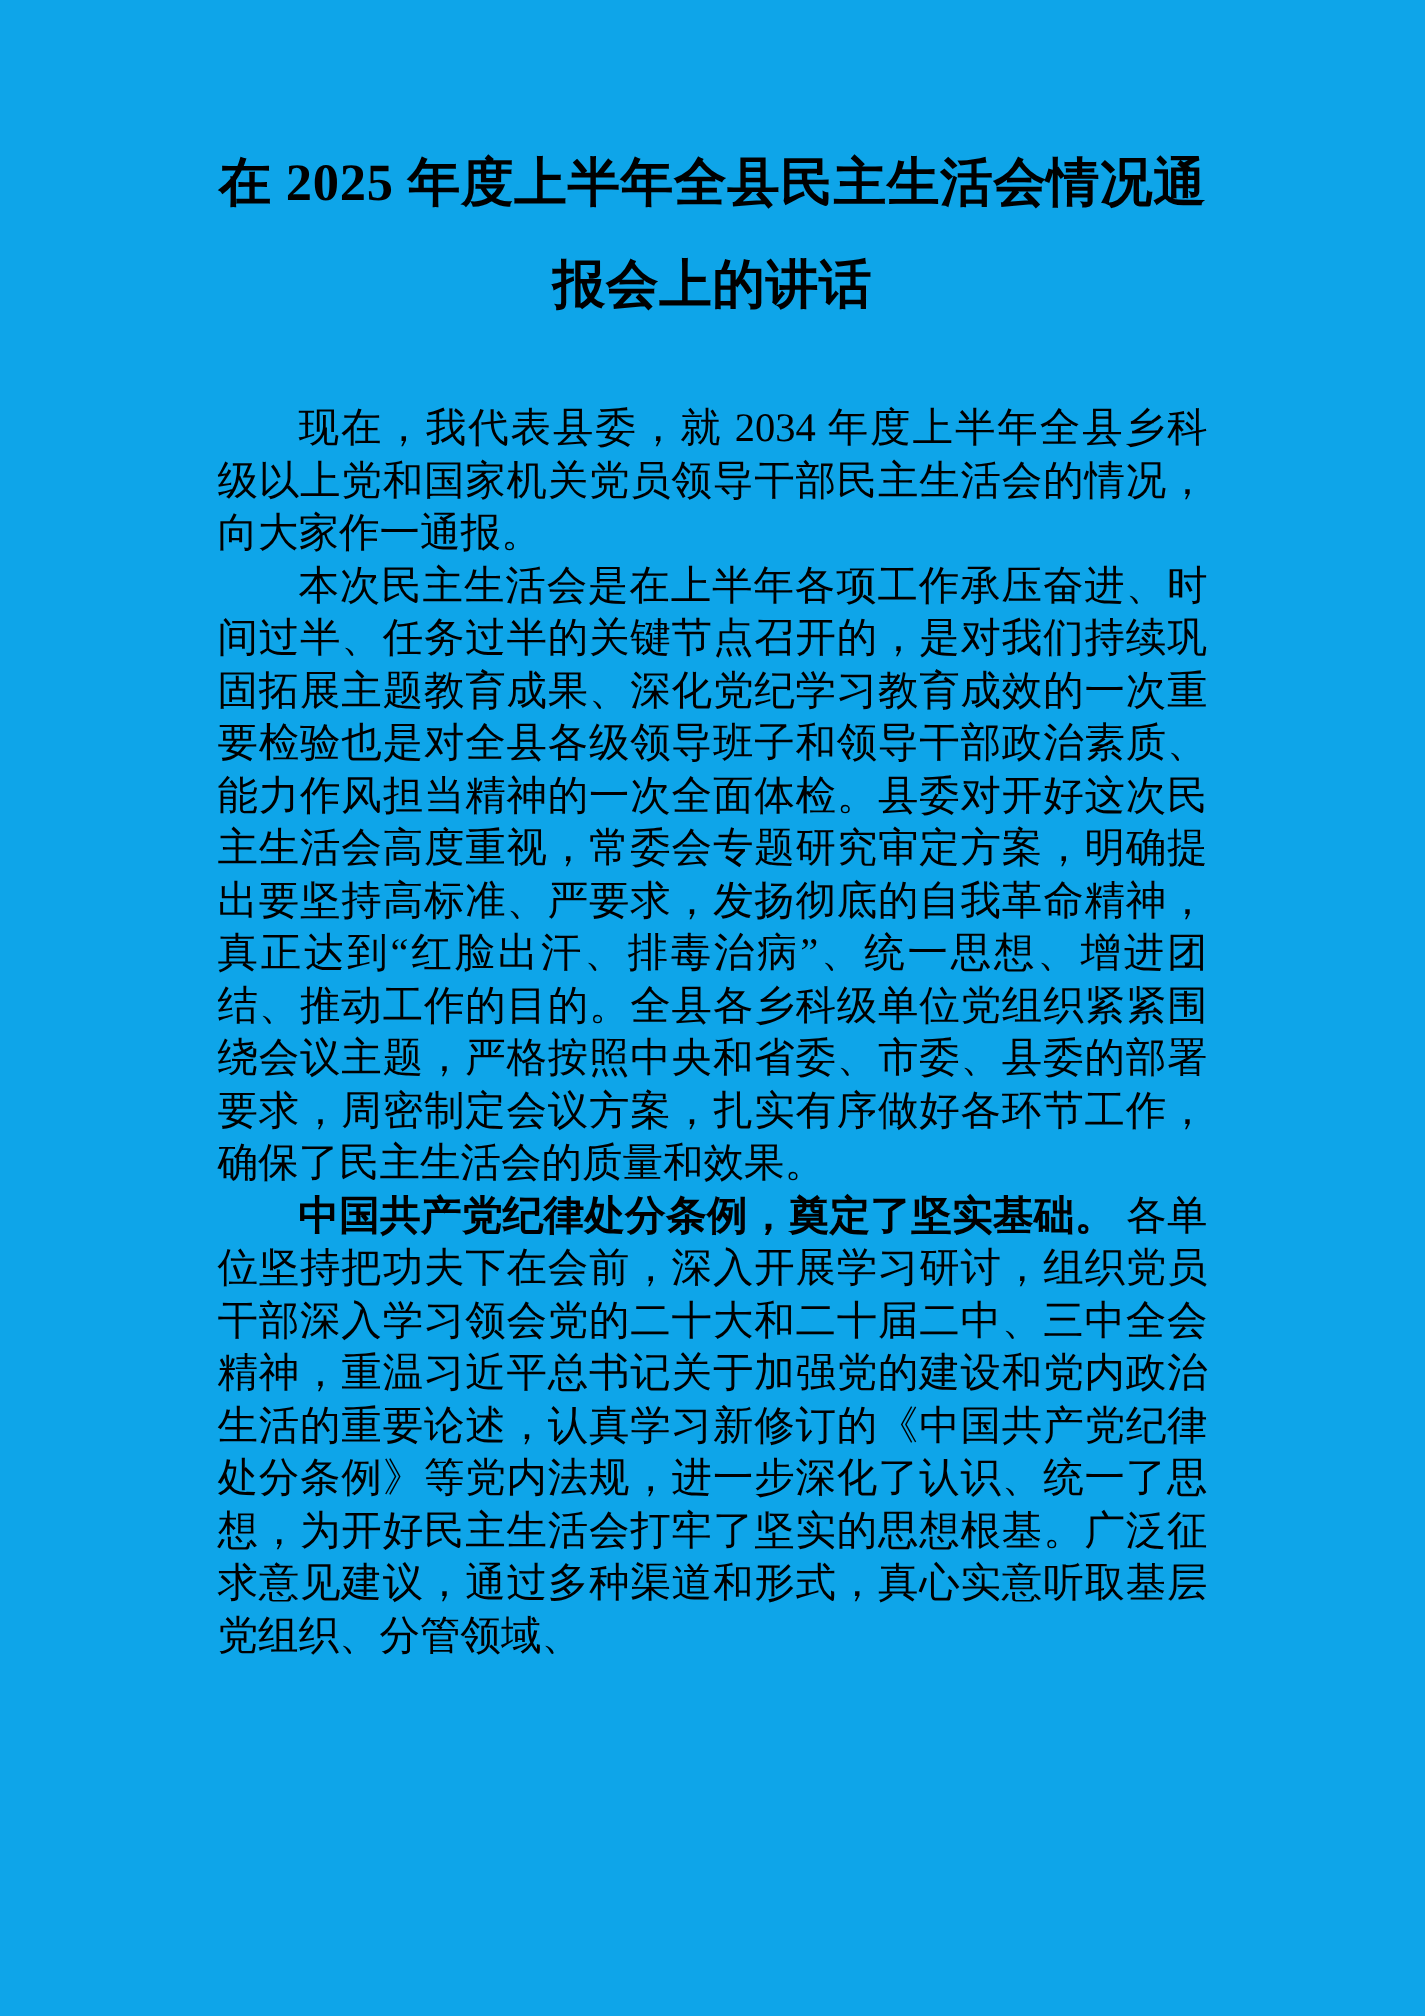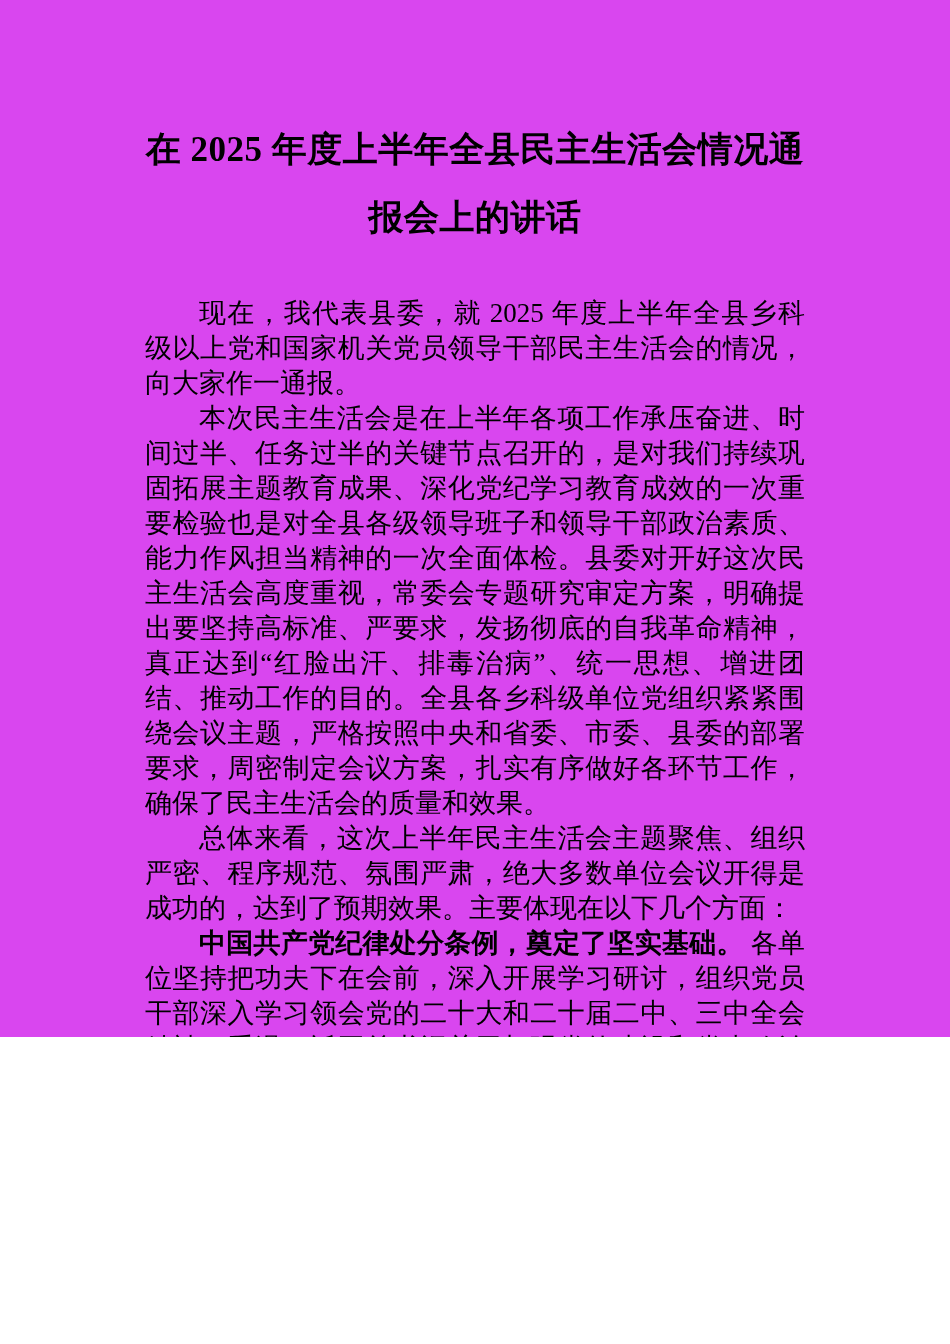--- a/index.html
+++ b/index.html
@@ -7,23 +7,23 @@
     body {
       width: 950px;
       height: 1344px;
       background: #ffffff;
       overflow: hidden;
       font-family: "Liberation Serif", "DejaVu Serif", serif;
       color: #000000;
     }
     .page {
       width: 950px;
-      height: 1037px;
-      background: #d946ef;
-      padding: 116px 145px 60px 145px;
+      height: 1344px;
+      background: #0ea5e9;
+      padding: 88px 145px 60px 145px;
       overflow: hidden;
     }
     .doc-title {
       margin: 0 0 44px 0;
       font-size: 35px;
       font-weight: 700;
       line-height: 68px;
       text-align: center;
       letter-spacing: 0.5px;
     }
@@ -40,21 +40,20 @@
       font-weight: 700;
     }
   </style>
 </head>
 <body>
 
 <div class="page">
   <h1 class="doc-title">在 2025 年度上半年全县民主生活会情况通报会上的讲话</h1>
 
   <div class="doc-body">
-    <p>现在，我代表县委，就 2025 年度上半年全县乡科级以上党和国家机关党员领导干部民主生活会的情况，向大家作一通报。</p>
+    <p>现在，我代表县委，就 2034 年度上半年全县乡科级以上党和国家机关党员领导干部民主生活会的情况，向大家作一通报。</p>
 
     <p>本次民主生活会是在上半年各项工作承压奋进、时间过半、任务过半的关键节点召开的，是对我们持续巩固拓展主题教育成果、深化党纪学习教育成效的一次重要检验也是对全县各级领导班子和领导干部政治素质、能力作风担当精神的一次全面体检。县委对开好这次民主生活会高度重视，常委会专题研究审定方案，明确提出要坚持高标准、严要求，发扬彻底的自我革命精神，真正达到“红脸出汗、排毒治病”、统一思想、增进团结、推动工作的目的。全县各乡科级单位党组织紧紧围绕会议主题，严格按照中央和省委、市委、县委的部署要求，周密制定会议方案，扎实有序做好各环节工作，确保了民主生活会的质量和效果。</p>
 
-    <p>总体来看，这次上半年民主生活会主题聚焦、组织严密、程序规范、氛围严肃，绝大多数单位会议开得是成功的，达到了预期效果。主要体现在以下几个方面：</p>
 
     <p><span class="lead">中国共产党纪律处分条例，奠定了坚实基础。</span><span> 各单位坚持把功夫下在会前，深入开展学习研讨，组织党员干部深入学习领会党的二十大和二十届二中、三中全会精神，重温习近平总书记关于加强党的建设和党内政治生活的重要论述，认真学习新修订的《中国共产党纪律处分条例》等党内法规，进一步深化了认识、统一了思想，为开好民主生活会打牢了坚实的思想根基。广泛征求意见建议，通过多种渠道和形式，真心实意听取基层党组织、分管领域、</span></p>
   </div>
 </div>
 
 </body></html>

